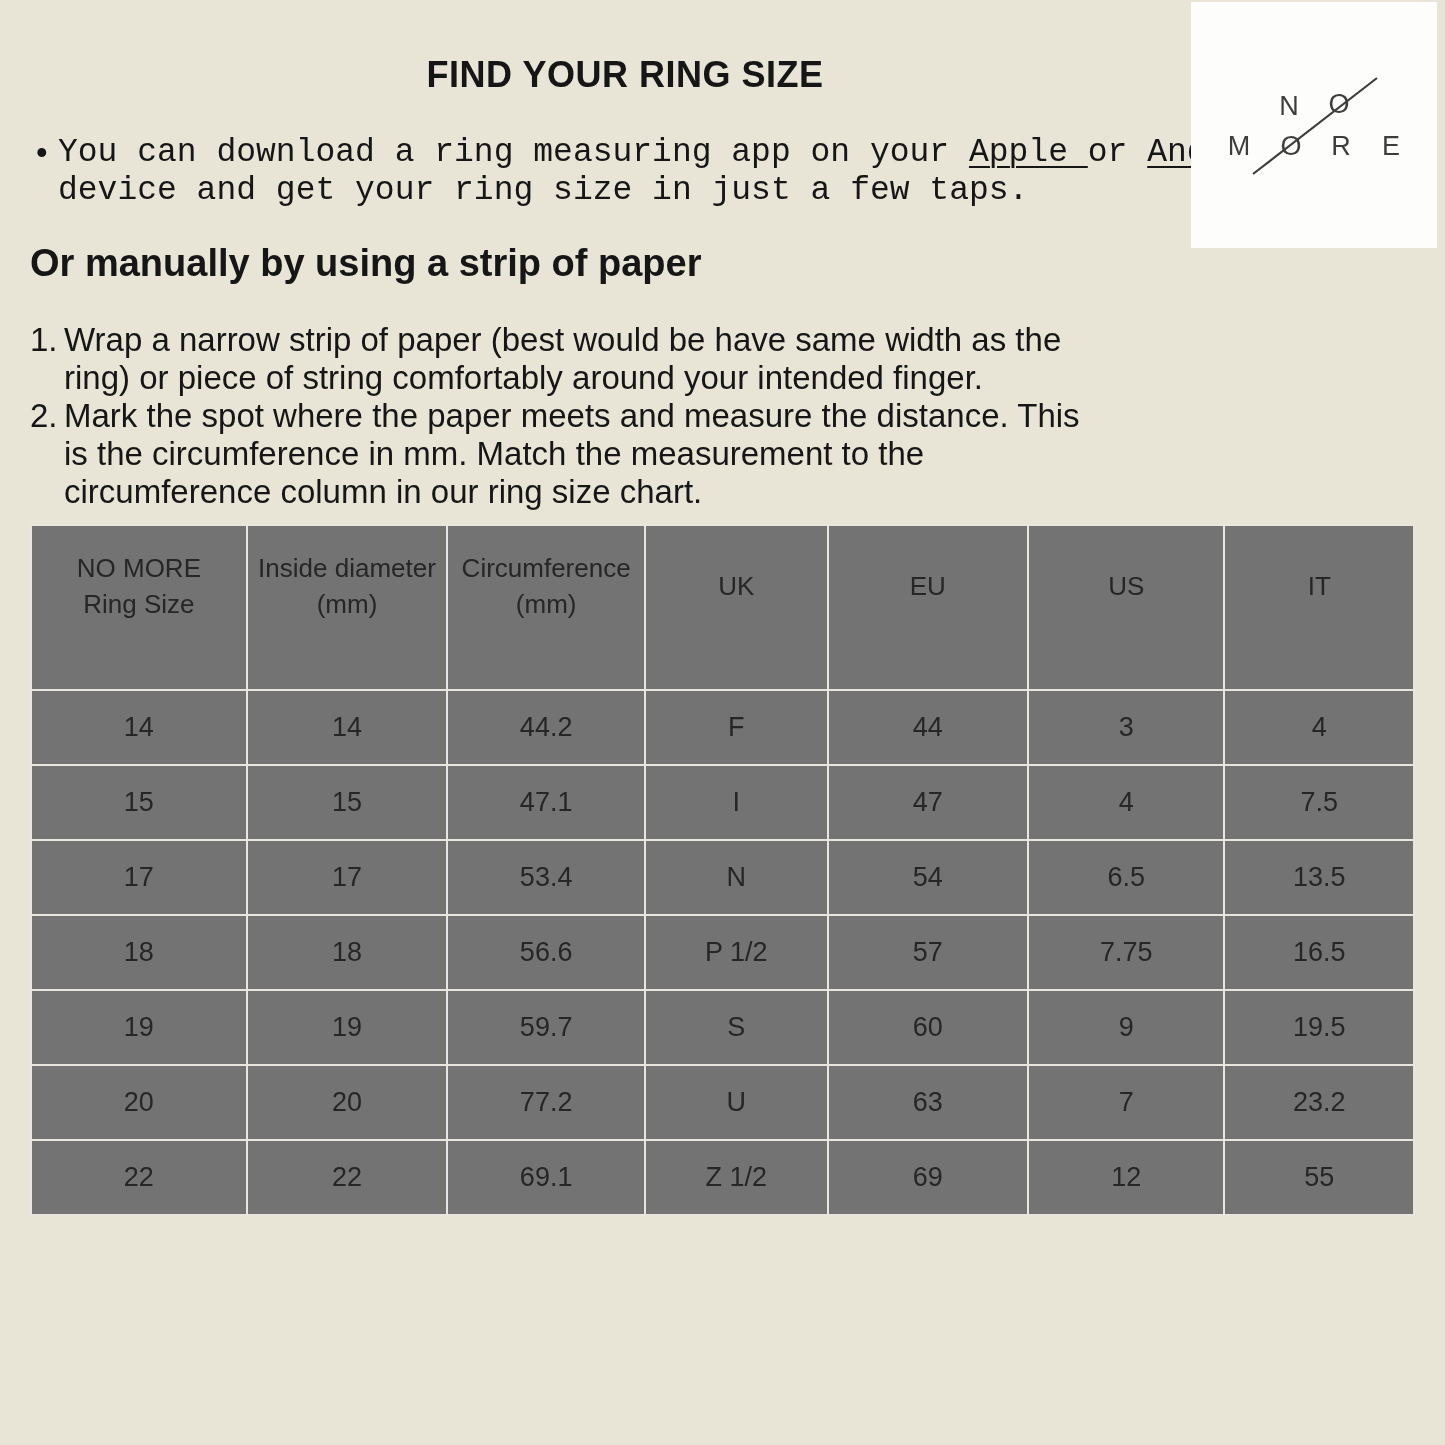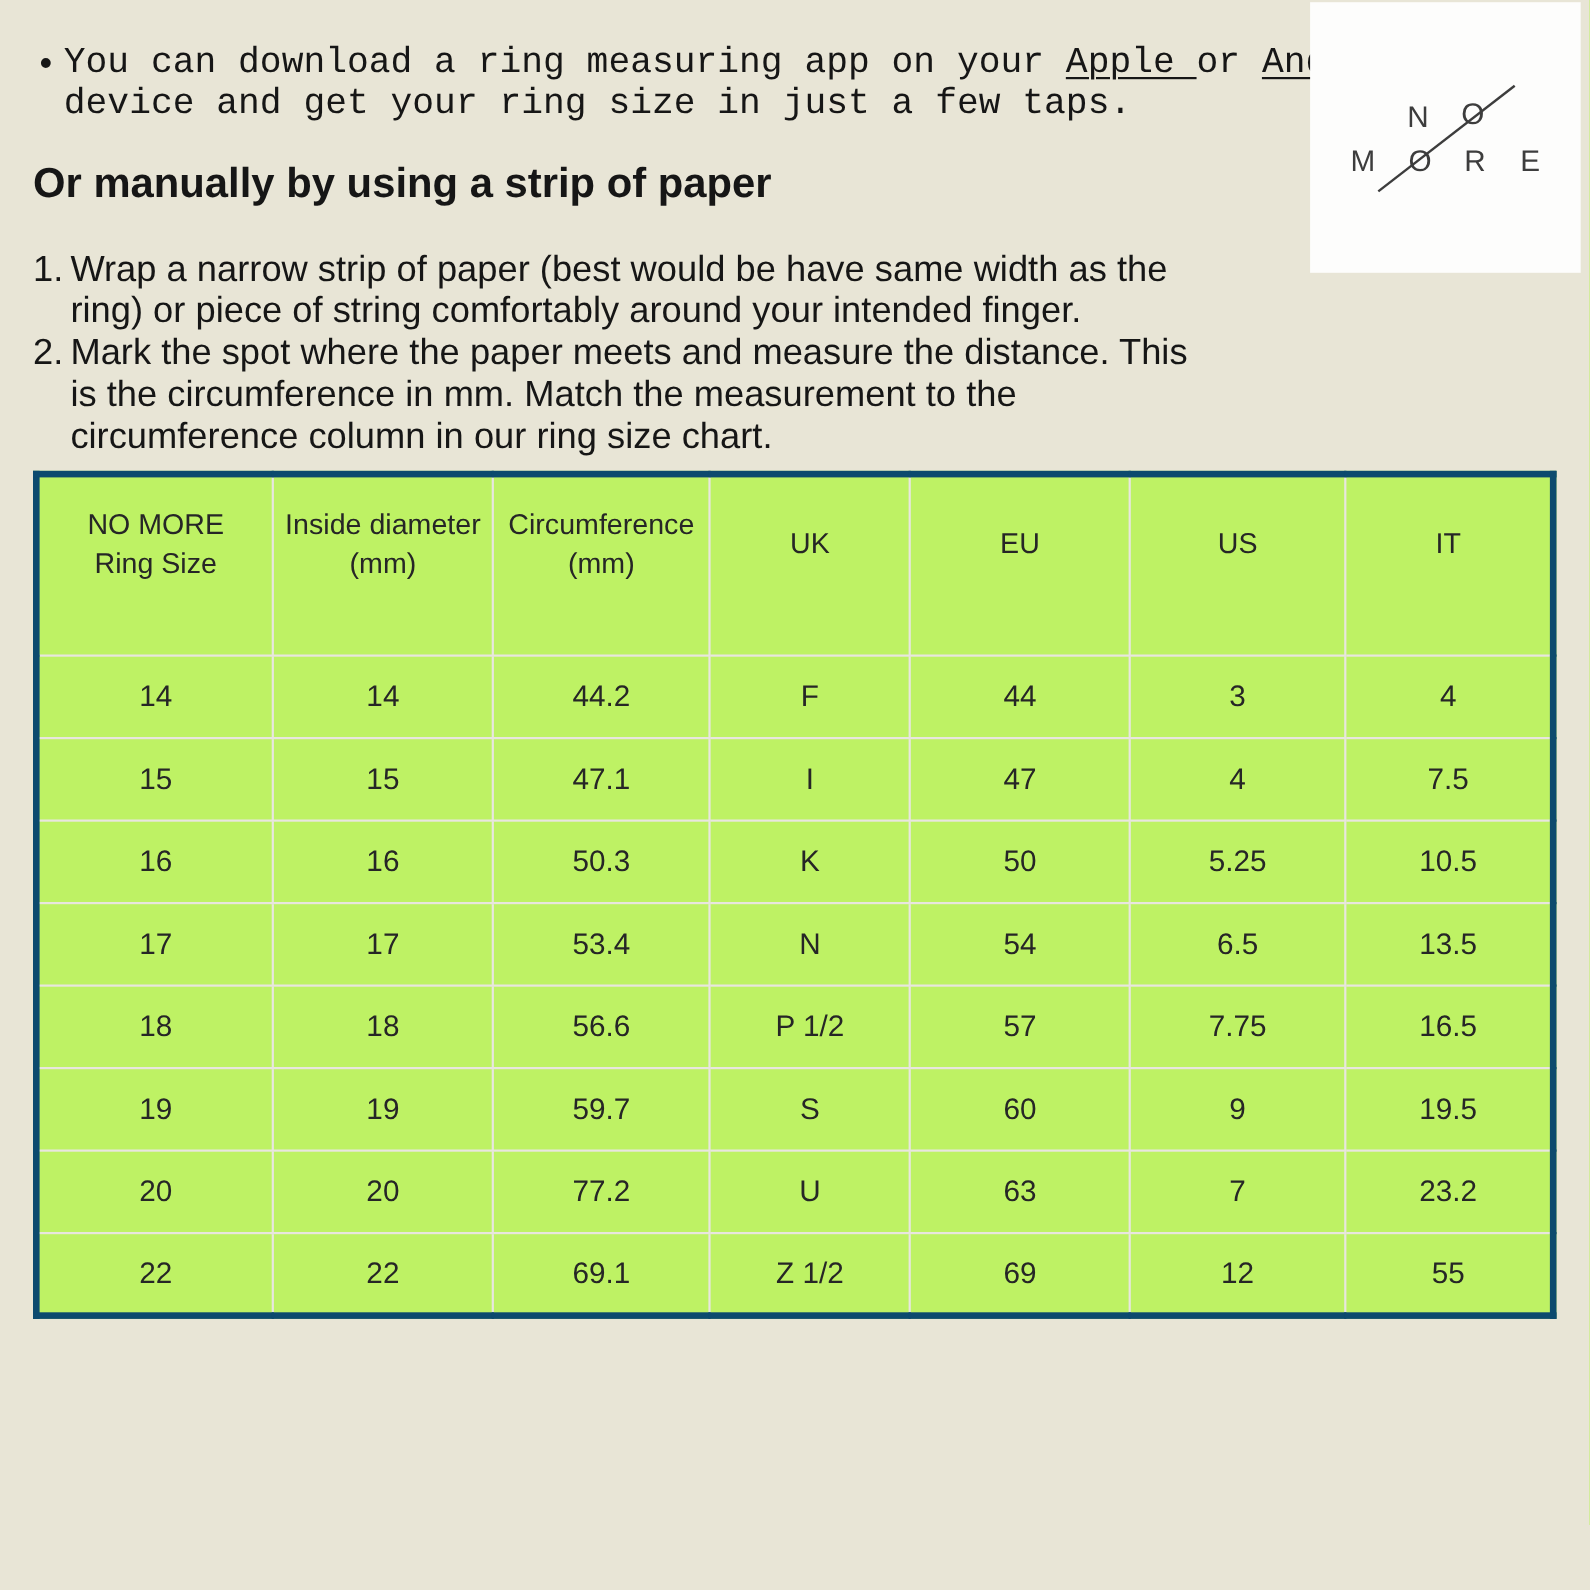--- a/index.html
+++ b/index.html
@@ -45,22 +45,22 @@
   }
   .steps { margin-top:36px; font-size:33px; line-height:38px; }
   .step { display:flex; }
   .step-number { width:34px; flex:none; }
   .step-text { white-space:pre-line; }
   .table-wrap { margin-top:13px; }
   table.ring-table {
     width:100%;
     border-collapse:collapse;
     table-layout:fixed;
-    background:#bef264;
-    border:6px solid #0c4a6e;
+    background:#737373;
+    border:2px solid #0c4a6e;
   }
   .ring-table th, .ring-table td {
     border:2px solid #e8e6df;
     text-align:center;
     font-weight:normal;
     color:#262626;
   }
   .ring-table th {
     height:165px;
     vertical-align:top;
@@ -87,20 +87,21 @@
     <text x="148" y="111" text-anchor="middle">O</text>
     <text x="48" y="153" text-anchor="middle">M</text>
     <text x="100" y="153" text-anchor="middle">O</text>
     <text x="150" y="153" text-anchor="middle">R</text>
     <text x="200" y="153" text-anchor="middle">E</text>
   </svg>
 </div>
 
 <div class="content">
 
+  <div class="title">FIND YOUR RING SIZE</div>
 
   <div class="intro">
     <div class="bullet-marker">•</div>
     <div class="intro-text"><span>You can download a ring measuring app on your </span><span class="doc-link">Apple </span><span>or </span><span class="doc-link">Android</span><span>
 device and get your ring size in just a few taps.</span></div>
   </div>
 
   <div class="subtitle">Or manually by using a strip of paper</div>
 
   <div class="steps">
@@ -155,29 +156,20 @@
         <tr>
           <td>15</td>
           <td>15</td>
           <td>47.1</td>
           <td>I</td>
           <td>47</td>
           <td>4</td>
           <td>7.5</td>
         </tr>
         <tr>
-          <td>16</td>
-          <td>16</td>
-          <td>50.3</td>
-          <td>K</td>
-          <td>50</td>
-          <td>5.25</td>
-          <td>10.5</td>
-        </tr>
-        <tr>
           <td>17</td>
           <td>17</td>
           <td>53.4</td>
           <td>N</td>
           <td>54</td>
           <td>6.5</td>
           <td>13.5</td>
         </tr>
         <tr>
           <td>18</td>

